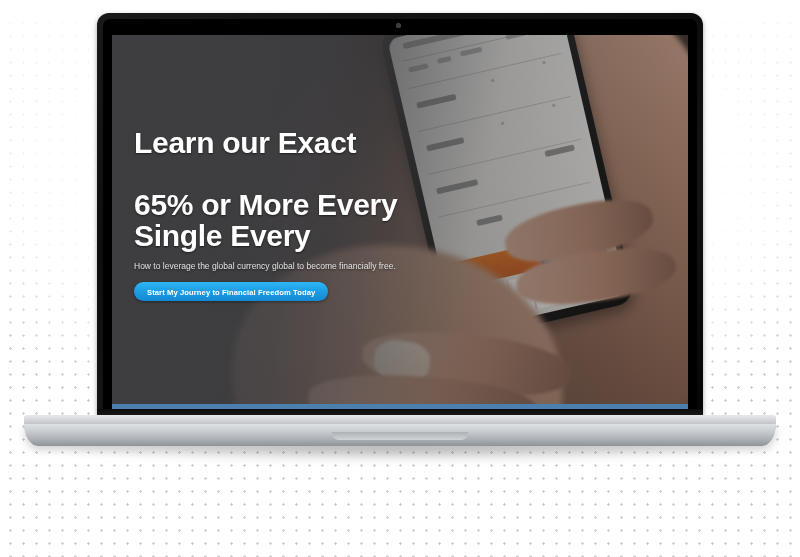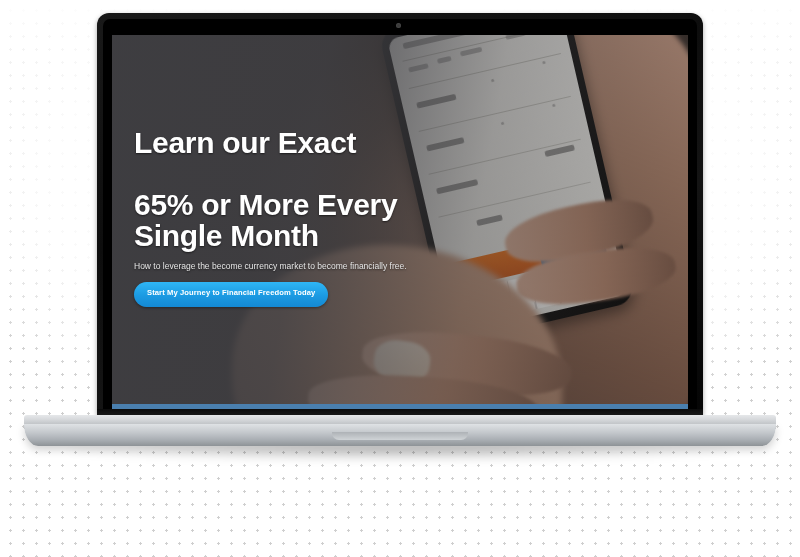--- a/index.html
+++ b/index.html
@@ -144,21 +144,21 @@
     letter-spacing:-.3px;
     text-shadow:0 1px 2px rgba(0,0,0,.55);
   }
   #subhead{
     margin:9px 0 0 0;color:#e7e7e7;font-size:8.5px;line-height:12px;font-weight:400;
     text-shadow:0 1px 2px rgba(0,0,0,.6);
     white-space:nowrap;
   }
   #cta{
     display:inline-block;margin-top:10px;
-    padding:6px 13px 10px 13px;
+    padding:6px 13px 4px 13px;
     border:0;border-radius:13px;cursor:pointer;
     background:linear-gradient(180deg,#2fb6f5 0%,#1b9ae2 55%,#1489d3 100%);
     color:#ffffff;font-size:7.6px;font-weight:700;letter-spacing:.1px;
     font-family:"Liberation Sans", sans-serif;
     box-shadow:0 1px 3px rgba(0,0,0,.4);
     white-space:nowrap;
   }
 
   
   #page-footer-strip{
@@ -258,22 +258,22 @@
         <div class="finger f2"></div>
         <div class="hand hand-l"></div>
         <div class="finger f3"></div>
         <div class="thumbnail-nail"></div>
         <div class="finger f4"></div>
       </div>
 
       <div id="hero-overlay"></div>
 
       <div id="hero-copy">
-        <h1 id="headline"><span>Learn our Exact</span><br><br><span>65% or More Every</span><br><span>Single Month</span></h1>
-        <p id="subhead">How to leverage the become currency market to become financially free.</p>
+        <h1 id="headline"><span>Learn our Exact</span><br><br><span>65% or More Every</span><br><span>Single Every</span></h1>
+        <p id="subhead">How to leverage the global currency global to become financially free.</p>
         <button id="cta">Start My Journey to Financial Freedom Today</button>
       </div>
 
       <div id="page-footer-strip"></div>
     </div>
   </div>
 
   <div id="lid-hinge"></div>
 
   <div id="base">

